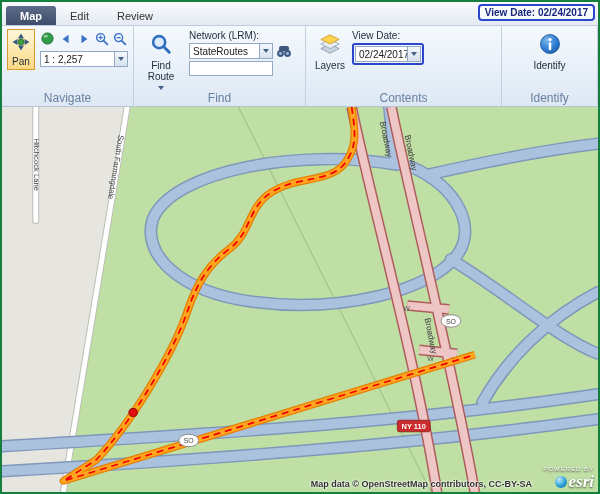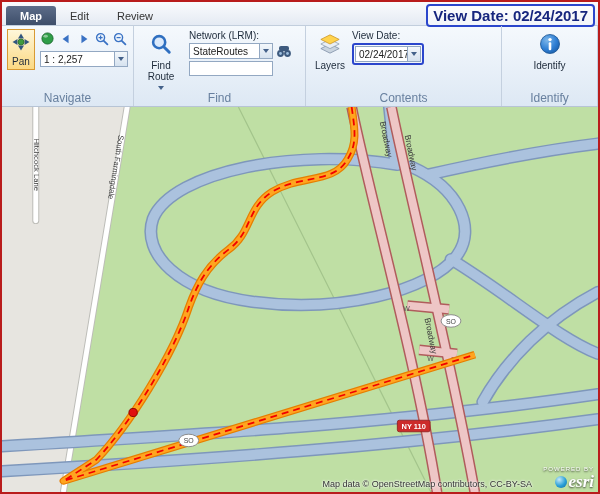--- a/index.html
+++ b/index.html
@@ -1,26 +1,26 @@
 <!DOCTYPE html>
 <html><head>
 <meta charset="utf-8">
 <style>
   * { margin:0; padding:0; box-sizing:border-box; }
   body { font-family:"Liberation Sans", sans-serif; background:#fff; }
-  .window { width:600px; height:494px; border:2px solid #b91c1c; background:#fff;
+  .window { width:600px; height:494px; border:2px solid #15803d; background:#fff;
             display:flex; flex-direction:column; overflow:hidden; position:relative; }
 
   
   .tabbar { flex:0 0 24px; background:linear-gradient(#fafbfd,#e4eaf3); display:flex;
             align-items:flex-end; padding-left:4px; border-bottom:1px solid #c2cedd; position:relative; }
   .tab { padding:4px 14px 3px; font-size:11px; color:#333; cursor:pointer; }
   .tab.active { background:linear-gradient(#5d6d89,#3e4e6a); color:#fff; border-radius:3px 3px 0 0; font-weight:bold; }
   .viewdate-callout { position:absolute; right:3px; top:2px; border:2px solid #2b46cc; border-radius:4px;
-            padding:1px 5px; font-size:15px; font-weight:bold; color:#17267e; background:rgba(255,255,255,.55); }
+            padding:1px 5px; font-size:10px; font-weight:bold; color:#17267e; background:rgba(255,255,255,.55); }
 
   
   .ribbon { flex:0 0 67px; background:linear-gradient(#f5f9fd,#dde8f4); display:flex;
             border-bottom:1px solid #b7c4d5; }
   .group { position:relative; border-right:1px solid #c4d0df; padding:3px 5px 13px 5px;
            display:flex; align-items:flex-start; }
   .grouplabel { position:absolute; bottom:1px; left:0; right:0; text-align:center; font-size:12px; color:#68809f; }
   .btn-big { display:flex; flex-direction:column; align-items:center; justify-content:flex-start; gap:2px;
              border:1px solid transparent; border-radius:0; padding:3px 3px 2px; font-size:10px; color:#1d2a3a;
              cursor:pointer; background:none; text-align:center; line-height:1.15; }
@@ -38,21 +38,21 @@
   .textinput { height:15px; border:1px solid #93a8c2; background:#fff; font-size:10px; padding:0 3px; width:84px; }
   .flabel { font-size:10px; color:#1d2a3a; }
   .col { display:flex; flex-direction:column; gap:2px; }
   .row { display:flex; gap:2px; align-items:center; }
   .viewdate-wrap { border:2px solid #2b46cc; border-radius:3px; padding:1px; background:rgba(255,255,255,.4); }
 
   
   .map { flex:1; position:relative; overflow:hidden; background:#bfdfa4; cursor:default; }
   .map svg.base { display:block; width:100%; height:100%; }
   .attribution { position:absolute; bottom:3px; right:66px; font-size:9px; color:#333;
-                 text-shadow:0 0 2px #fff, 0 0 3px #fff; }
+                 text-shadow:0 0 2px #fff, 0 0 3px #fff;font-weight:bold; }
   .esri { position:absolute; bottom:2px; right:4px; text-align:right; color:#fff; line-height:1; }
   .esri .powered { font-size:6px; letter-spacing:1px; text-shadow:0 1px 2px rgba(0,0,0,.8); }
   .esri .logo { display:flex; align-items:center; gap:2px; justify-content:flex-end; margin-top:1px; }
   .esri .globe { width:12px; height:12px; border-radius:50%;
                  background:radial-gradient(circle at 35% 30%, #c6e9f8, #2a9fd8 55%, #14689e); }
   .esri .name { font-family:"Liberation Serif", serif; font-style:italic; font-weight:bold; font-size:17px;
                 text-shadow:0 1px 2px rgba(0,0,0,.7); }
 </style>
 </head>
 <body>

